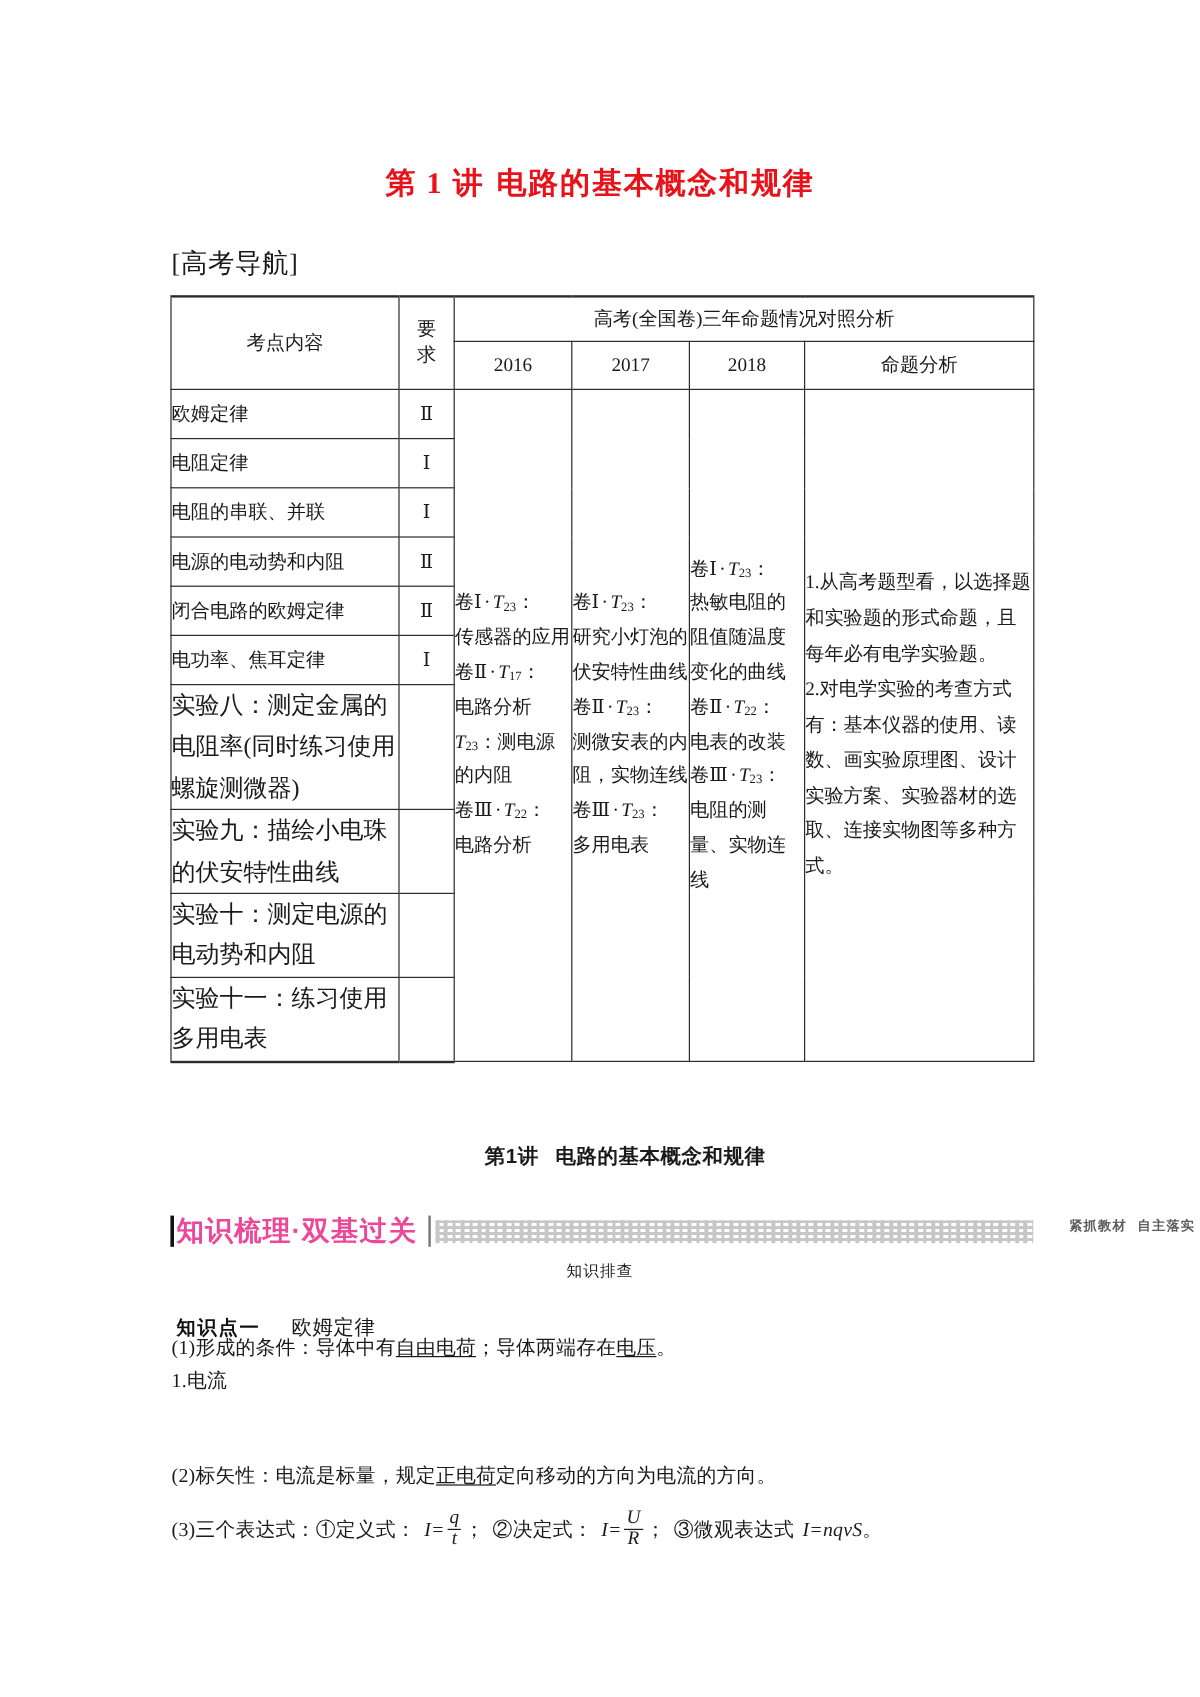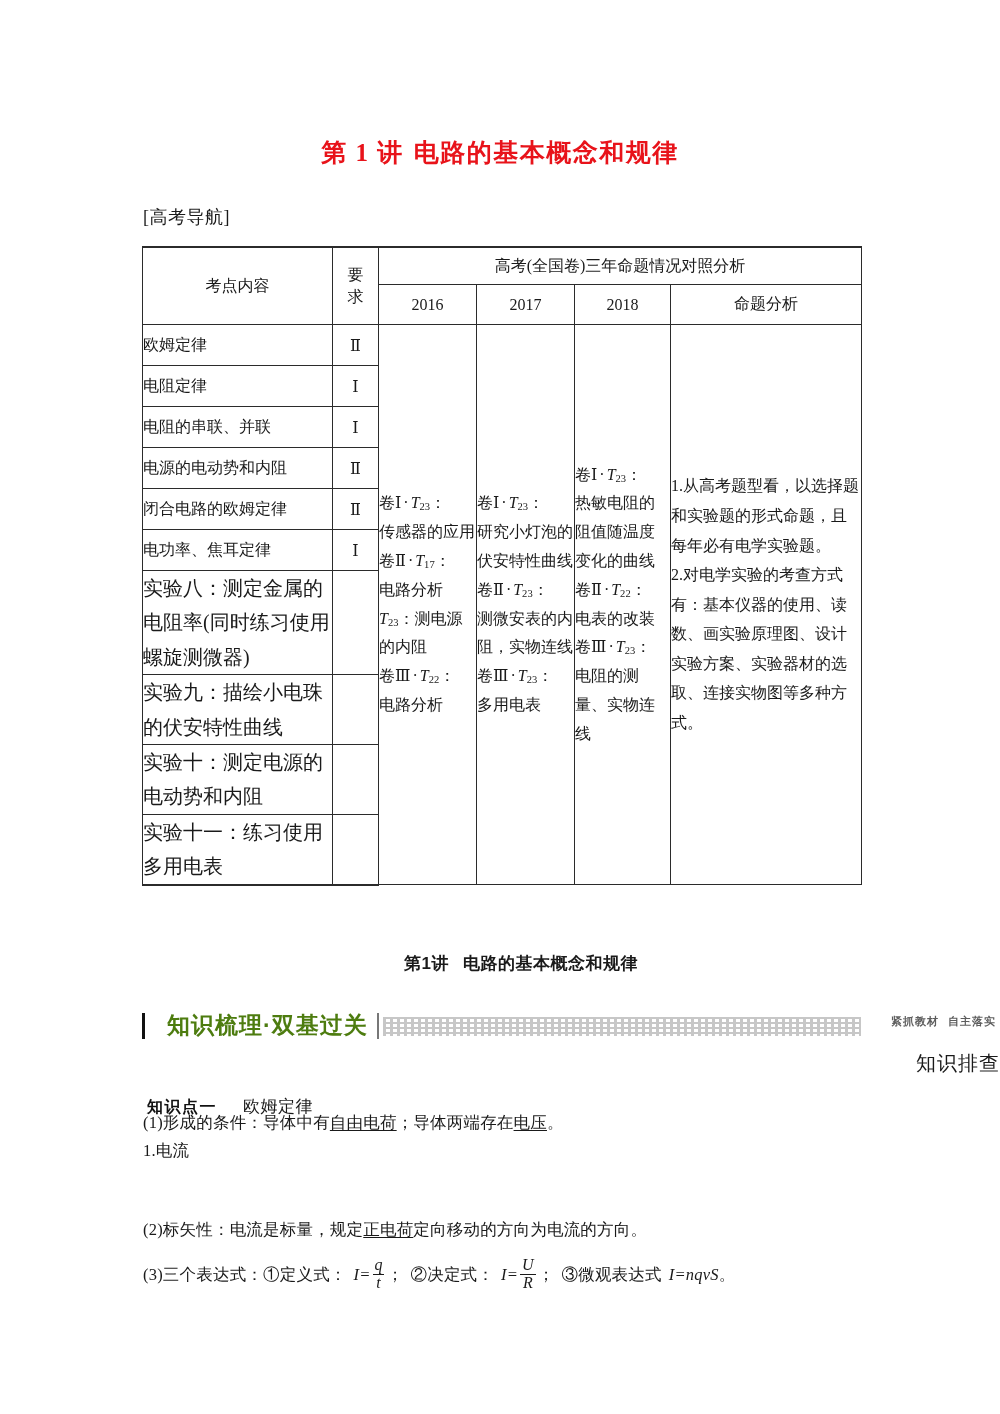--- a/index.html
+++ b/index.html
@@ -36,21 +36,21 @@
     letter-spacing: 1.5px;
     font-family: "Liberation Serif", "DejaVu Serif", serif;
   }
   .main-title .sep { display:inline-block; width: 10px; }
 
   
   .nav-tag {
     position: absolute;
     left: 143px;
     top: 205px;
-    font-size: 18px;
+    font-size: 22px;
     letter-spacing: 0.5px;
   }
 
   
   .gk-table {
     position: absolute;
     left: 142px;
     top: 246px;
     width: 719px;
     border-collapse: collapse;
@@ -133,26 +133,26 @@
     width: 719px;
     height: 36px;
     display: flex;
     align-items: center;
   }
   .banner-label {
     font-family: "Liberation Sans", sans-serif;
     font-weight: bold;
     font-size: 23px;
     letter-spacing: 1px;
-    padding: 0 9px 0 22px;
+    padding: 0 9px 0 2px;
     border-left: 3px solid #111;
     border-right: 2px solid #777;
     line-height: 1.1;
     white-space: nowrap;
-    color: #4d7c0f;
+    color: #ec4899;
   }
   .banner-dots {
     flex: 1;
     height: 19px;
     margin-left: 4px;
     background-image:
       repeating-linear-gradient(to right, #9a9a9a 0 3px, transparent 3px 7px),
       repeating-linear-gradient(to bottom, #9a9a9a 0 2px, transparent 2px 5px);
     background-size: 100% 100%;
     opacity: 0.55;
@@ -170,22 +170,22 @@
     opacity: 0.82;
   }
   .banner-right .gap { display:inline-block; width: 9px; }
 
   
   .sub-heading {
     position: absolute;
     left: 0;
     top: 1050px;
     width: 1000px;
-    text-align: right;
-    font-size: 20px;
+    text-align: center;
+    font-size: 13px;
     letter-spacing: 1px;
   }
 
   
   .kp-row {
     position: absolute;
     left: 147px;
     top: 1095px;
     display: flex;
     align-items: baseline;

